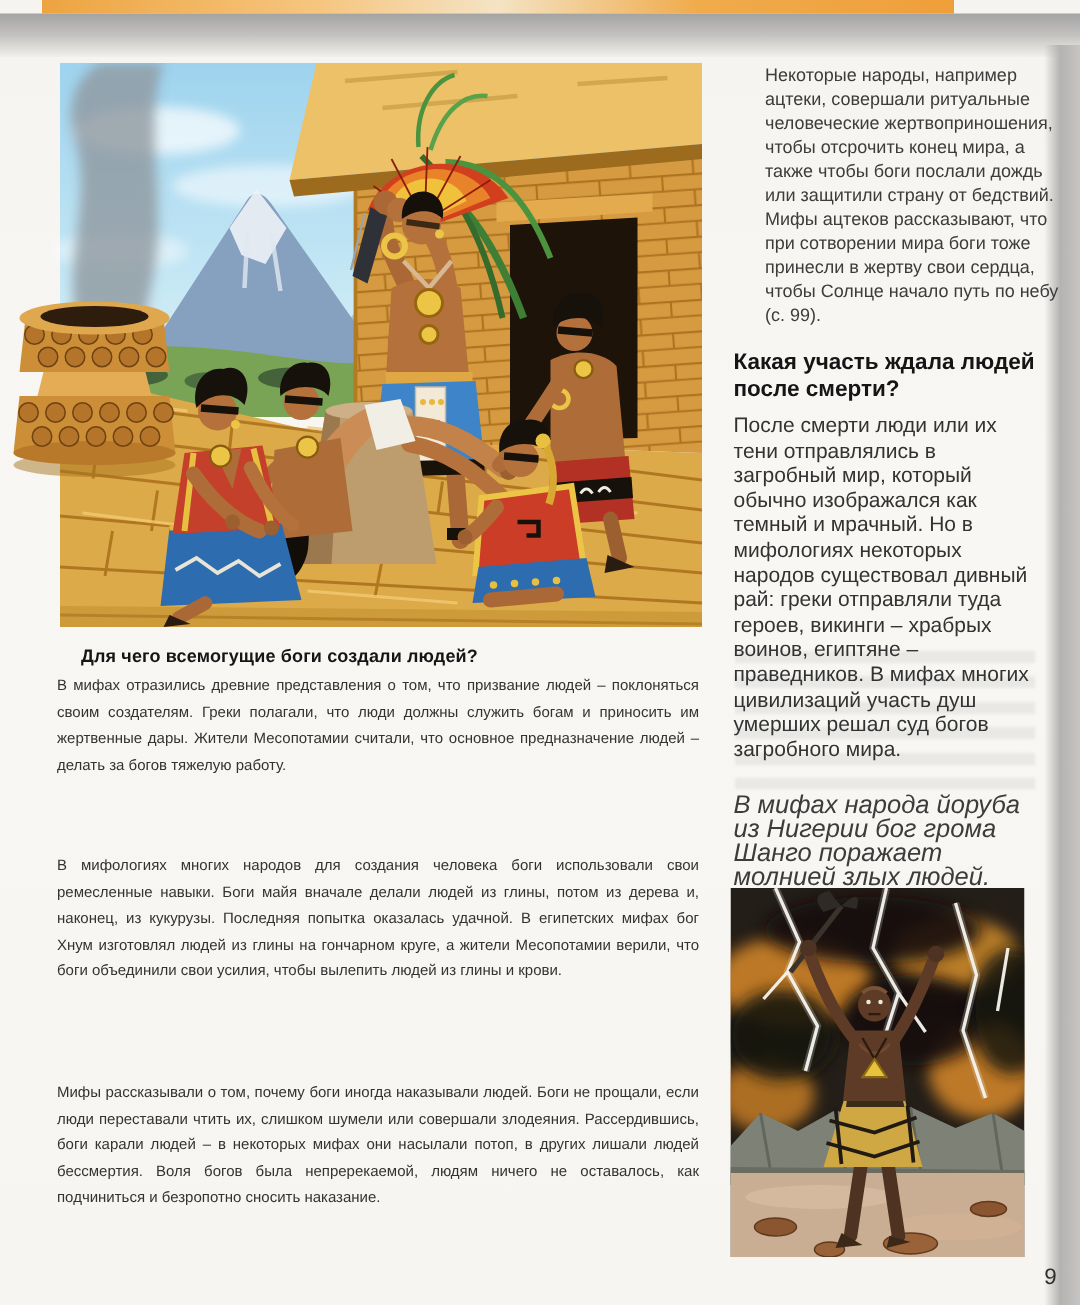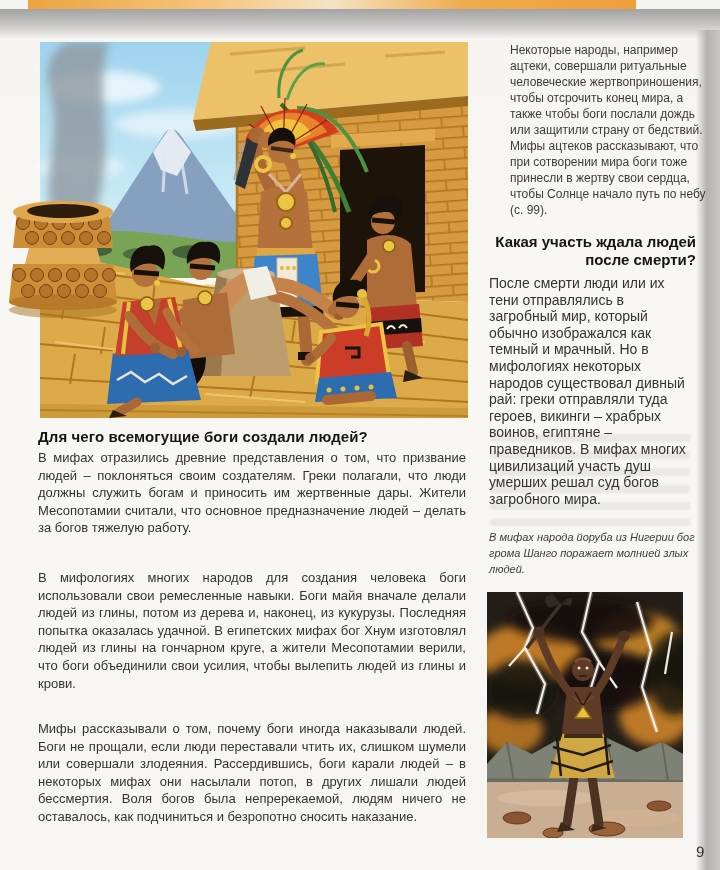--- a/index.html
+++ b/index.html
@@ -19,32 +19,32 @@
     background:repeating-linear-gradient(180deg, rgba(110,110,110,0.10) 0 8px, rgba(0,0,0,0) 8px 17px);
     filter:blur(1.2px); }
 
   figure { margin:0; }
   .illus-main { position:absolute; left:5px; top:42px; width:463px; height:376px; }
   .illus-shango { position:absolute; left:487px; top:592px; width:196px; height:246px; }
   svg { display:block; }
 
   
   .qa { position:absolute; left:38px; width:428px; }
-  .qa h3 { margin:0 0 3px 0; font-size:15px; line-height:18px; font-weight:bold; color:#151515; letter-spacing:0.1px; }
-  .qa p { margin:0; font-size:13px; line-height:17.6px; text-align:justify; color:#333; }
+  .qa h3 { margin:0 0 3px 16px; font-size:12px; line-height:18px; font-weight:bold; color:#151515; letter-spacing:0.1px; }
+  .qa p { margin:0; font-size:10px; line-height:17.6px; text-align:justify; color:#333; }
   .pos1 { top:428px; } .pos2 { top:569px; } .pos3 { top:720px; }
 
   
   .note-intro { position:absolute; left:510px; top:42px; width:206px; margin:0;
     font-size:12px; line-height:16px; color:#3c3c3c; }
   .qa-right { position:absolute; left:489px; top:233px; width:207px; }
-  .qa-right h3 { margin:0 0 6px 0; font-size:15px; line-height:18px; font-weight:bold; color:#151515;text-align:right; }
+  .qa-right h3 { margin:0 0 6px 0; font-size:15px; line-height:18px; font-weight:bold; color:#151515; }
   .qa-right p { margin:0; font-size:14px; line-height:16.6px; color:#333; }
   .caption { position:absolute; left:489px; top:529px; width:206px; margin:0;
-    font-style:italic; font-size:11px; line-height:16px; color:#3c3c3c; }
+    font-style:italic; font-size:17px; line-height:16px; color:#3c3c3c; }
   .page-number { position:absolute; left:696px; top:843px; font-size:15px; color:#2f2f2f; transform:rotate(3deg); }
 </style>
 </head>
 <body>
 
 <div class="page">
 
   <div class="edge-strip"></div>
   <div class="scan-band-top"></div>
   <div class="scan-band-right"></div>

